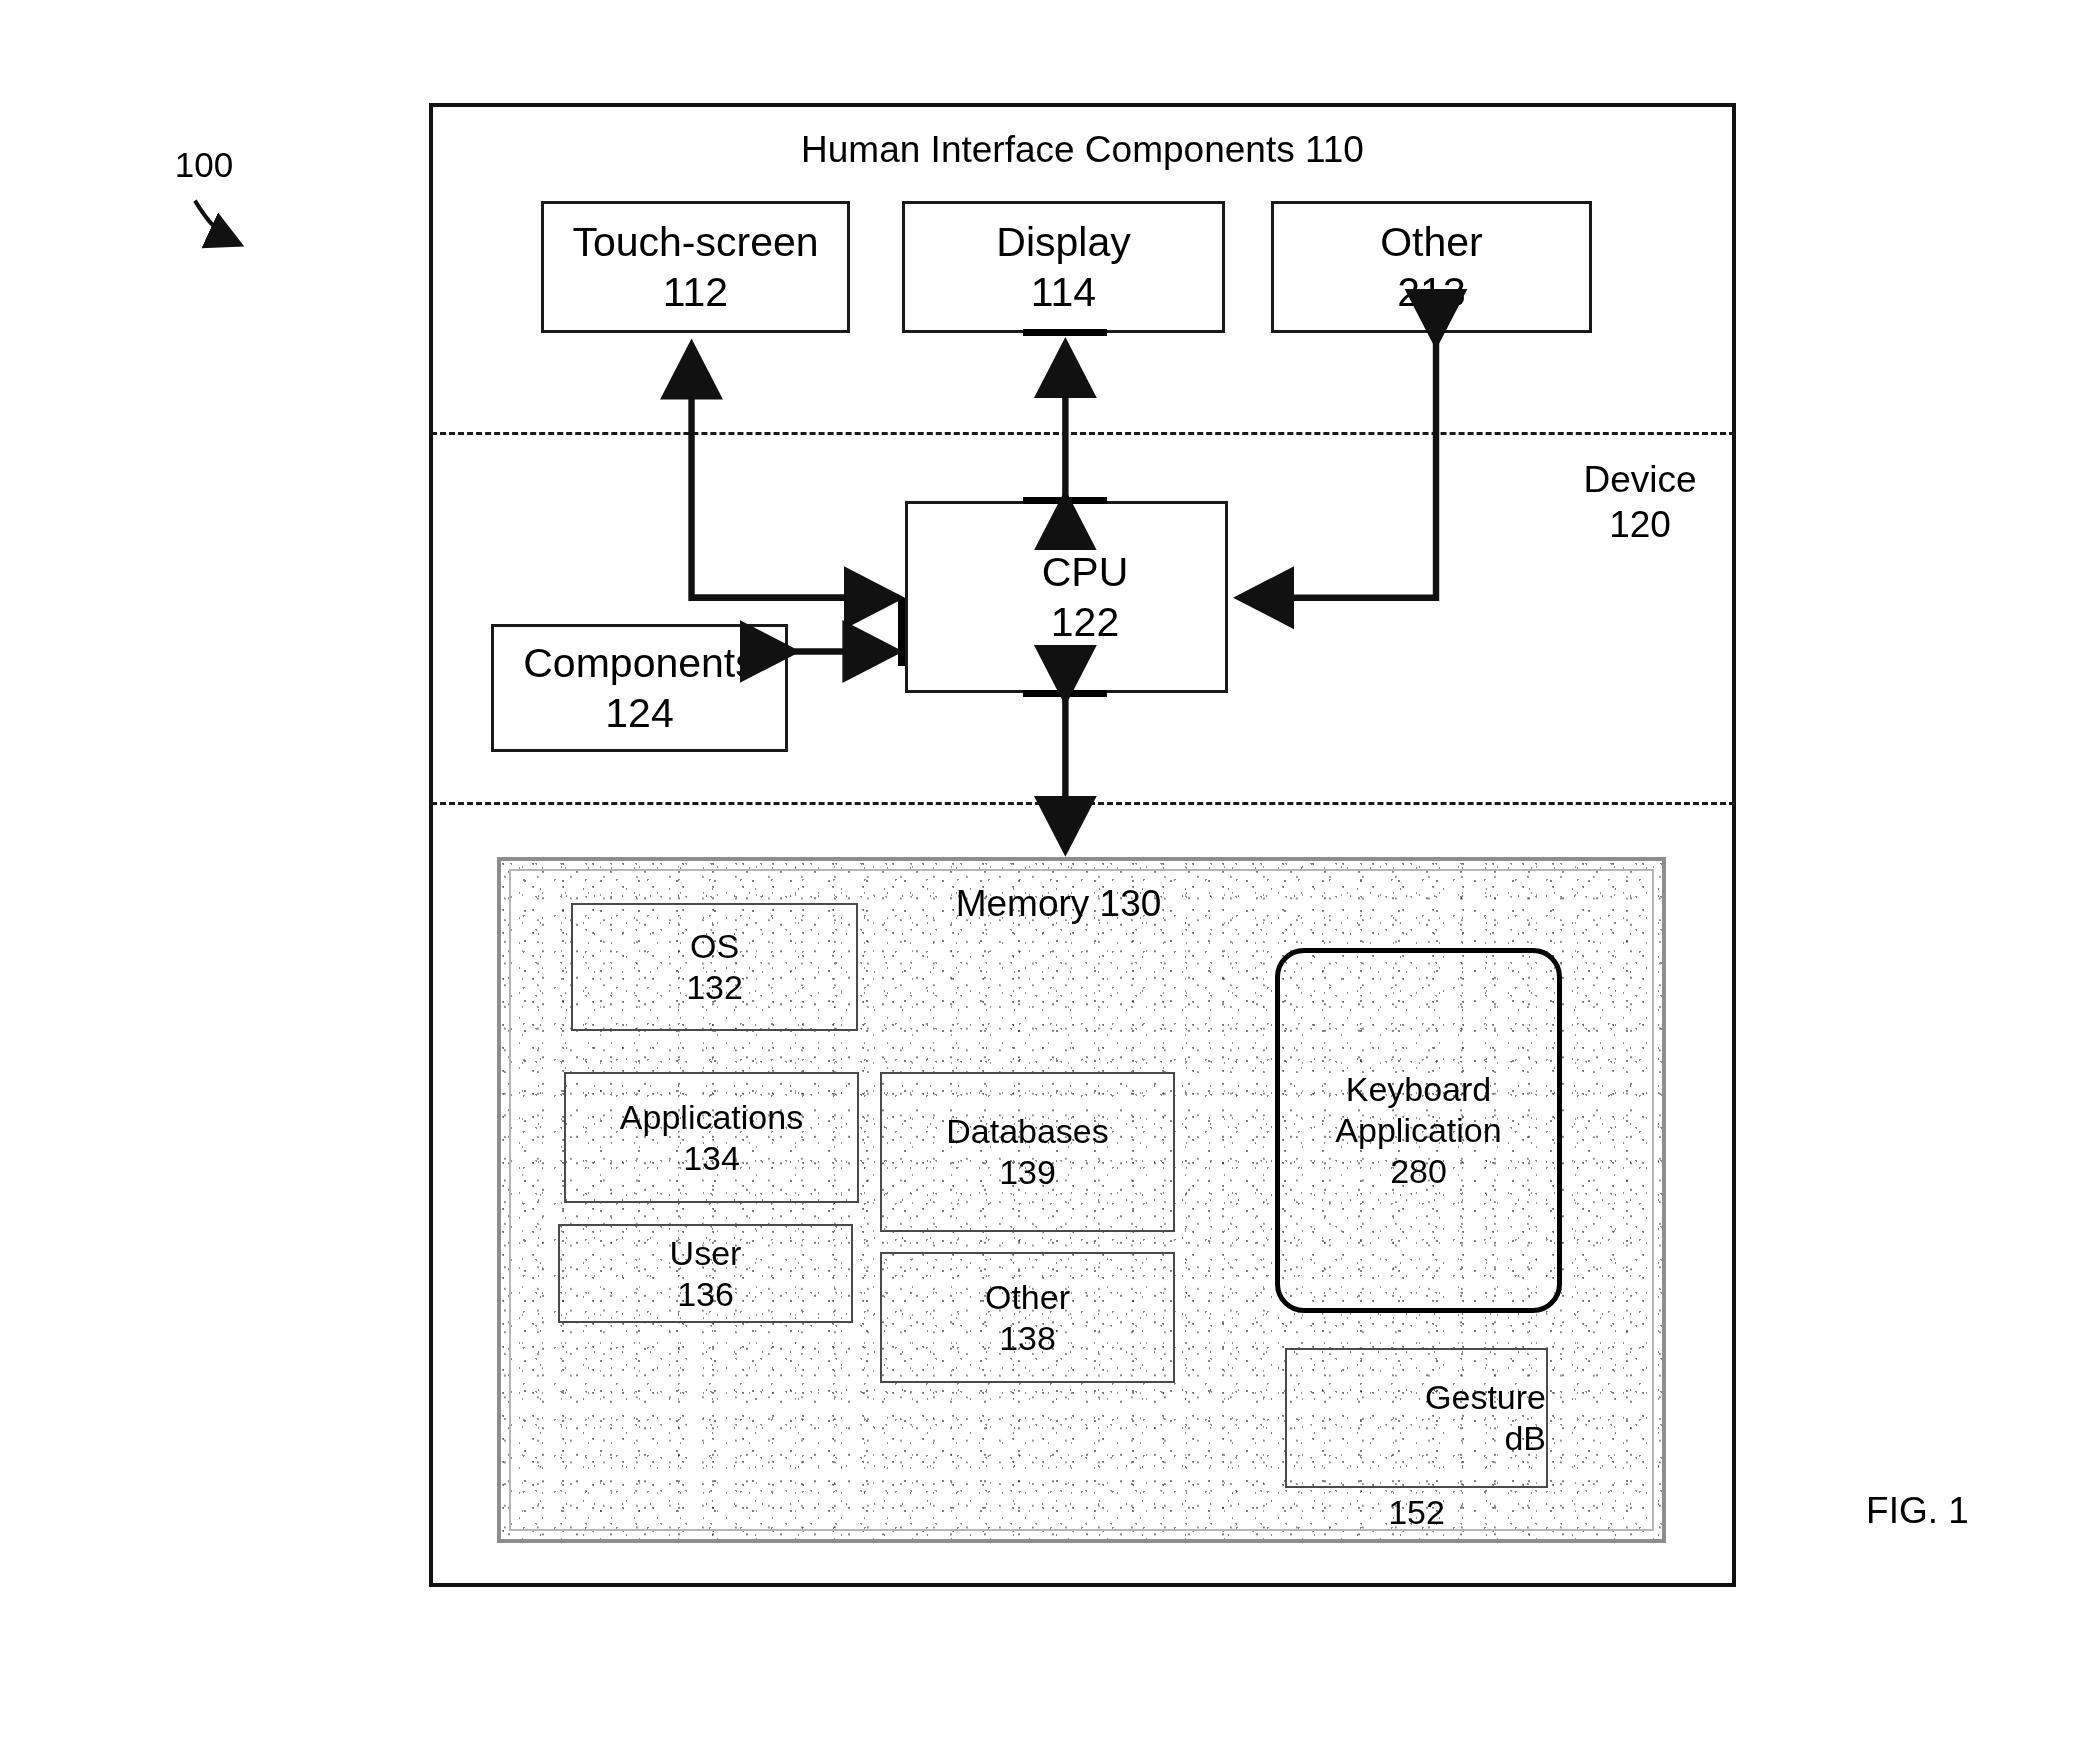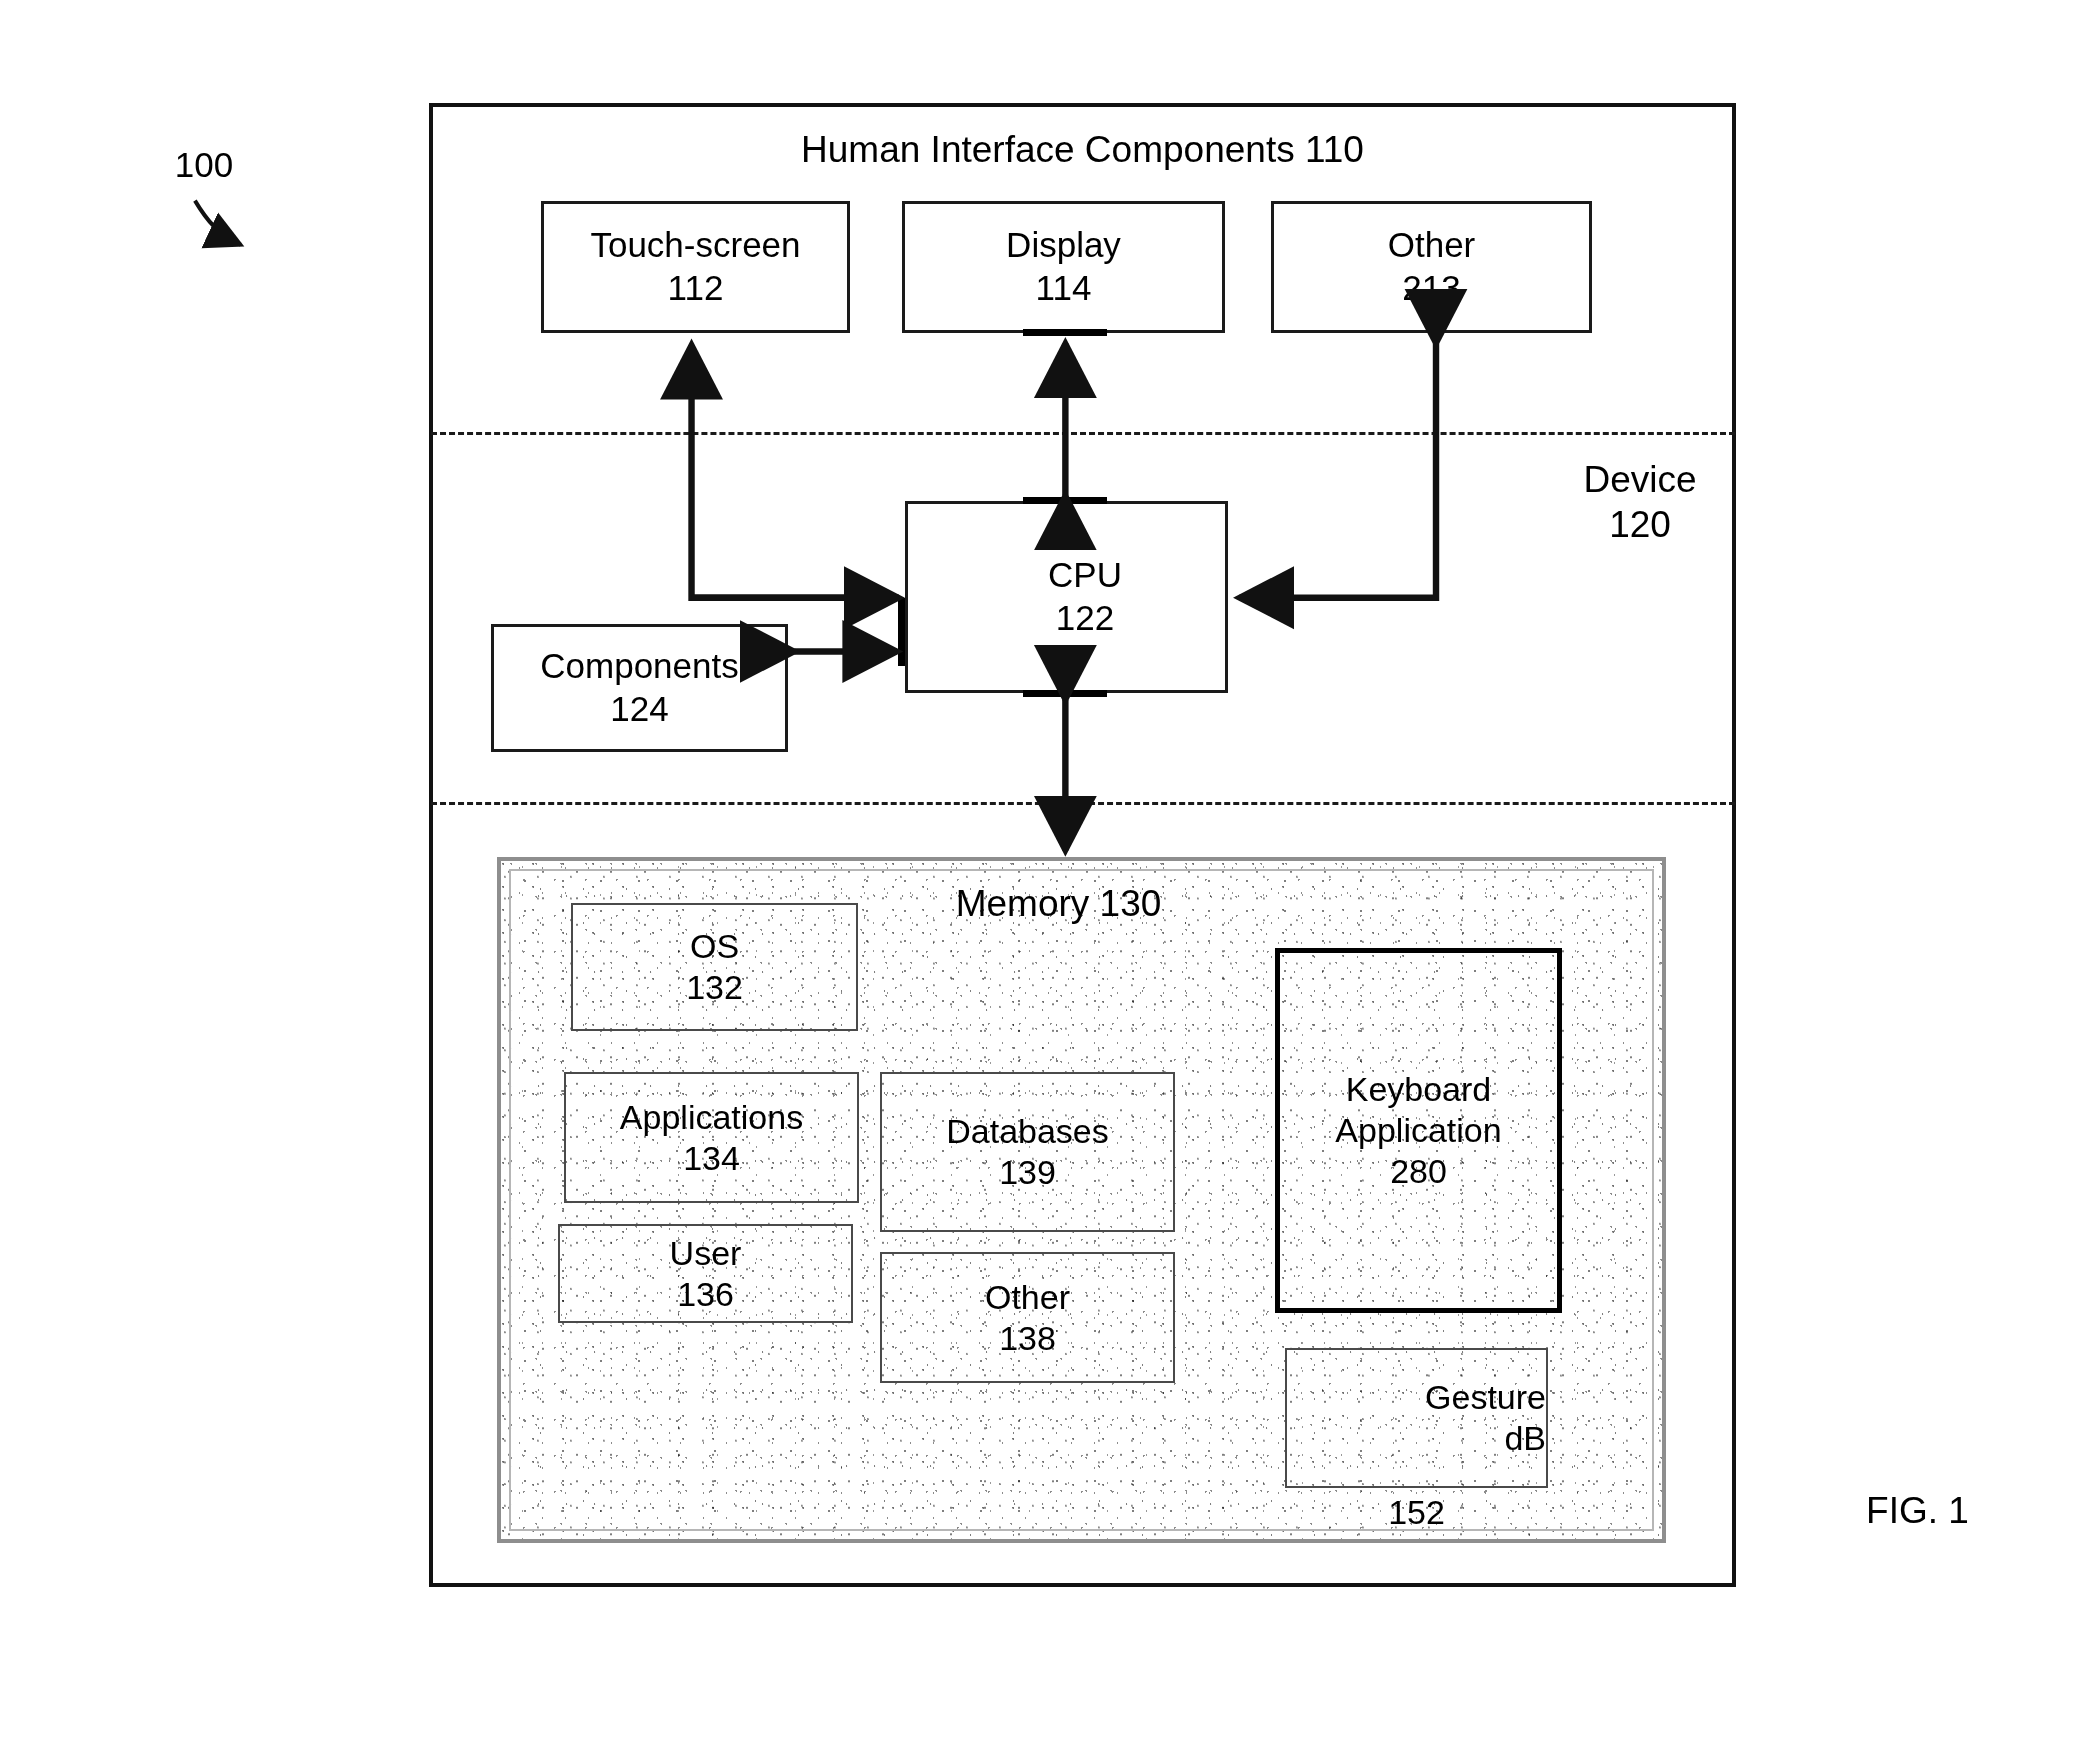--- a/index.html
+++ b/index.html
@@ -103,21 +103,21 @@
   }
   .stub {
     position: absolute;
     background: #000;
     height: 7.2px;
   }
 
   svg.ov { position: absolute; left:0; top:0; width:2077px; height:1757px; pointer-events:none; }
 
   .t-title   { font-size: 37px; }
-  .t-box     { font-size: 35px; }
+  .t-box     { font-size: 41px; }
   .t-boxsm   { font-size: 34px; }
   .t-device  { font-size: 37px; }
   .t-fig     { font-size: 37px; }
   .t-ref     { font-size: 35px; }
 </style>
 </head>
 <body>
 
 <div id="canvas">
 
@@ -191,21 +191,21 @@
   <div class="mem-inner-box" style="left:558px; top:1224px; width:295px; height:99px;">
     <span class="t-boxsm">User</span>
     <span class="t-boxsm">136</span>
   </div>
 
   <div class="mem-inner-box" style="left:880px; top:1252px; width:295px; height:131px;">
     <span class="t-boxsm">Other</span>
     <span class="t-boxsm">138</span>
   </div>
 
-  <div class="mem-inner-box thick-box" style="left:1275px; top:948px; width:287px; height:365px;">
+  <div class="mem-inner-box thick-box" style="left:1275px; top:948px; width:287px; height:365px;border-radius:29px;">
     <span class="t-boxsm">Keyboard</span>
     <span class="t-boxsm">Application</span>
     <span class="t-boxsm">280</span>
   </div>
 
   <div class="mem-inner-box" style="left:1285px; top:1348px; width:263px; height:140px;align-items:flex-end;">
     <span class="t-boxsm">Gesture</span>
     <span class="t-boxsm">dB</span>
   </div>
   <div class="lbl t-boxsm" style="left:1285px; top:1492px; width:263px;">152</div>

